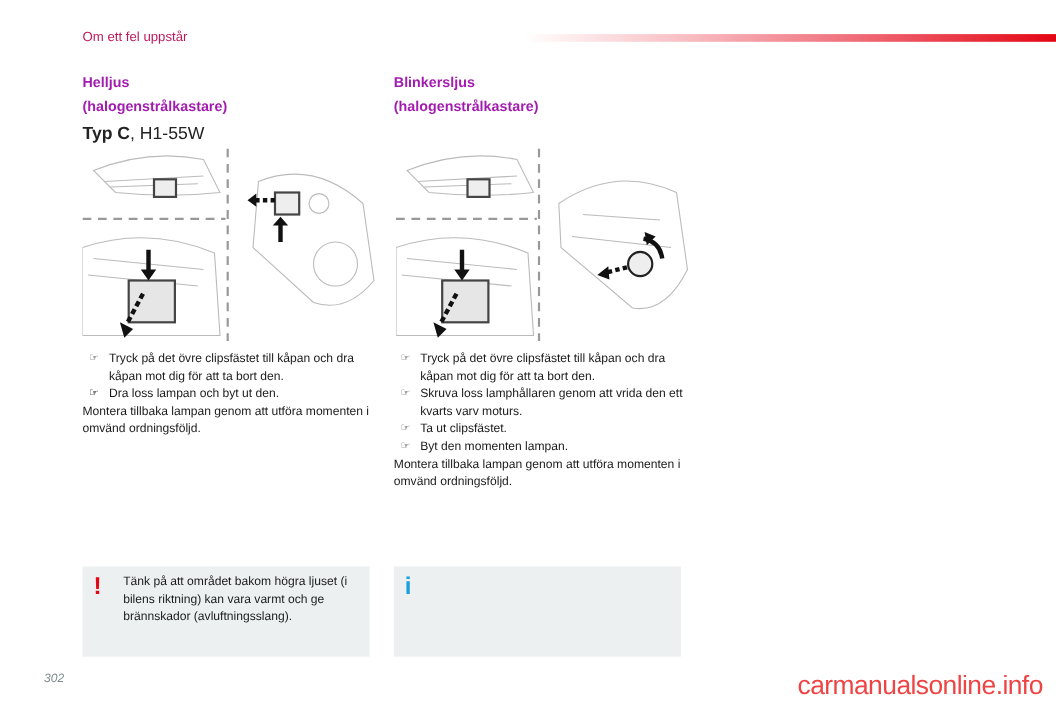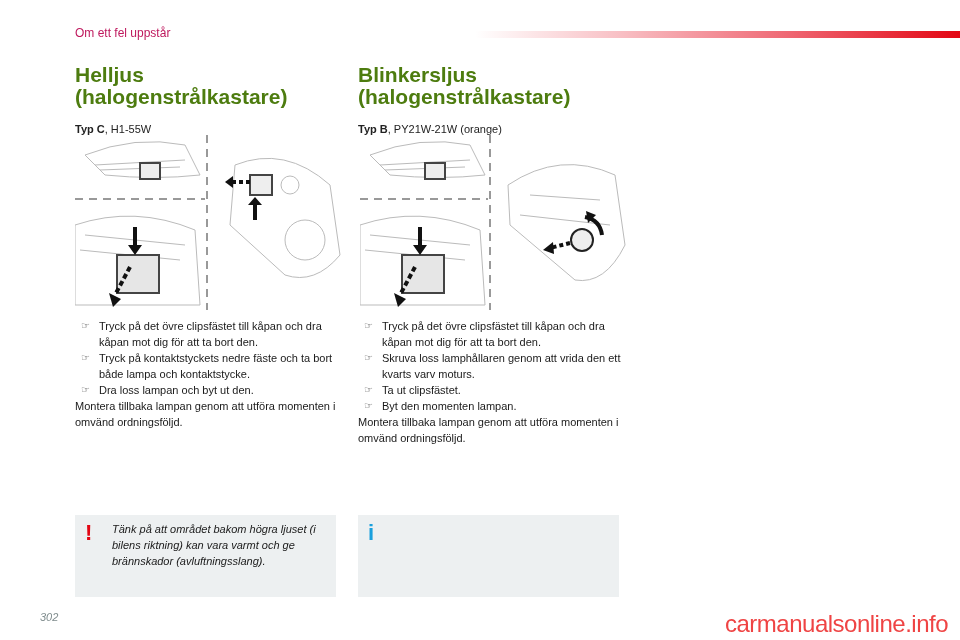--- a/index.html
+++ b/index.html
@@ -4,57 +4,56 @@
 <style>
   html, body { margin:0; padding:0; }
   body { width:960px; height:640px; background:#ffffff; position:relative; overflow:hidden;
          font-family:"Liberation Sans", sans-serif; color:#1a1a1a; }
   .section-header { position:absolute; left:75px; top:26px; font-size:12px; color:#be185d; }
   .red-bar { position:absolute; left:475px; top:31px; width:485px; height:7px;
              background:linear-gradient(to right, rgba(228,0,20,0) 0%, rgba(228,0,20,0.25) 30%, rgba(228,0,20,0.6) 65%, #e30613 100%); }
   .col { position:absolute; top:64px; }
   .col.left { left:75px; width:265px; }
   .col.right { left:358px; width:265px; }
-  .title { font-size:21px; font-weight:bold; line-height:22px; margin:0; color:#4d7c0f; }
-  .subtitle { font-size:11px; margin-top:15px; color:#222; }
+  .title { font-size:13px; font-weight:bold; line-height:22px; margin:0; color:#a21caf; }
+  .subtitle { font-size:16px; margin-top:5px; color:#222; }
   .subtitle b { font-weight:bold; }
   .illus { position:absolute; top:135px; width:275px; height:175px; }
   .illus.left { left:75px; }
   .illus.right { left:360px; }
   .steps { position:absolute; top:318px; width:265px; font-size:11px; line-height:16px; color:#1a1a1a; }
   .steps.left { left:75px; }
   .steps.right { left:358px; }
   .step { position:relative; padding-left:24px; }
   .step .bullet { position:absolute; left:6px; top:0; font-size:10px; color:#555; }
   .note { position:absolute; top:515px; width:261px; height:82px; background:#edf0f1; }
   .note.left { left:75px; }
   .note.right { left:358px; }
   .note-icon { position:absolute; left:10px; top:6px; font-weight:bold; font-size:22px; line-height:24px; }
   .note-icon.warn { color:#e30613; }
   .note-icon.info { color:#1aa0dd; }
-  .note-text { position:absolute; left:37px; top:6px; right:8px; font-size:11px; line-height:16px; color:#1a1a1a;font-style:italic; }
+  .note-text { position:absolute; left:37px; top:6px; right:8px; font-size:11px; line-height:16px; color:#1a1a1a; }
   .page-num { position:absolute; left:40px; top:611px; font-size:11px; color:#7f8c8d;font-style:italic; }
   .watermark { position:absolute; right:12px; top:610px; font-size:24px; color:#ef4444; letter-spacing:-0.5px; }
 </style>
 </head>
 <body>
 
 <div class="section-header">Om ett fel uppstår</div>
 <div class="red-bar"></div>
 
 <div class="col left">
   <h2 class="title">Helljus</h2>
   <h2 class="title">(halogenstrålkastare)</h2>
   <div class="subtitle"><b>Typ C</b><span>, H1-55W</span></div>
 </div>
 
 <div class="col right">
   <h2 class="title">Blinkersljus</h2>
   <h2 class="title">(halogenstrålkastare)</h2>
-  <div class="subtitle"><b>Typ B</b><span>, PY21W-21W (orange)</span></div>
 </div>
 
 <svg class="illus left" viewBox="0 0 275 175">
   <g fill="none" stroke="#bbb" stroke-width="1">
     <path d="M10 20 Q60 0 110 10 L125 40 Q80 45 30 40 Z"></path>
     <path d="M20 30 L110 25 M25 35 L105 32"></path>
     <path d="M0 90 Q60 70 120 95 L125 170 L0 170 Z"></path>
     <path d="M10 100 L110 110 M5 115 L105 125"></path>
     <path d="M160 30 Q210 10 255 50 L265 120 Q240 150 210 140 L155 90 Z"></path>
     <circle cx="230" cy="105" r="20"></circle>
@@ -91,21 +90,21 @@
   <path d="M55 132 L40 160" stroke="#111" stroke-width="4" stroke-dasharray="5 3"></path>
   <path d="M34 158 L46 164 L38 172 Z" fill="#111"></path>
   <path d="M225 82 Q240 85 242 100" stroke="#111" stroke-width="4" fill="none"></path>
   <path d="M236 80 L226 76 L228 88 Z" fill="#111"></path>
   <path d="M210 108 L190 113" stroke="#111" stroke-width="4" stroke-dasharray="4 3"></path>
   <path d="M183 115 L193 107 L194 119 Z" fill="#111"></path>
 </svg>
 
 <div class="steps left">
   <div class="step"><span class="bullet">☞</span><span>Tryck på det övre clipsfästet till kåpan och dra kåpan mot dig för att ta bort den.</span></div>
-  <div class="step"><span class="bullet">☞</span><span>Tryck på kontaktstyckets nedre fäste och ta bort både lampa och kontaktstycke.</span></div>
+  <div class="step"><span class="bullet">☞</span></div>
   <div class="step"><span class="bullet">☞</span><span>Dra loss lampan och byt ut den.</span></div>
   <div>Montera tillbaka lampan genom att utföra momenten i omvänd ordningsföljd.</div>
 </div>
 
 <div class="steps right">
   <div class="step"><span class="bullet">☞</span><span>Tryck på det övre clipsfästet till kåpan och dra kåpan mot dig för att ta bort den.</span></div>
   <div class="step"><span class="bullet">☞</span><span>Skruva loss lamphållaren genom att vrida den ett kvarts varv moturs.</span></div>
   <div class="step"><span class="bullet">☞</span><span>Ta ut clipsfästet.</span></div>
   <div class="step"><span class="bullet">☞</span><span>Byt den momenten lampan.</span></div>
   <div>Montera tillbaka lampan genom att utföra momenten i omvänd ordningsföljd.</div>

